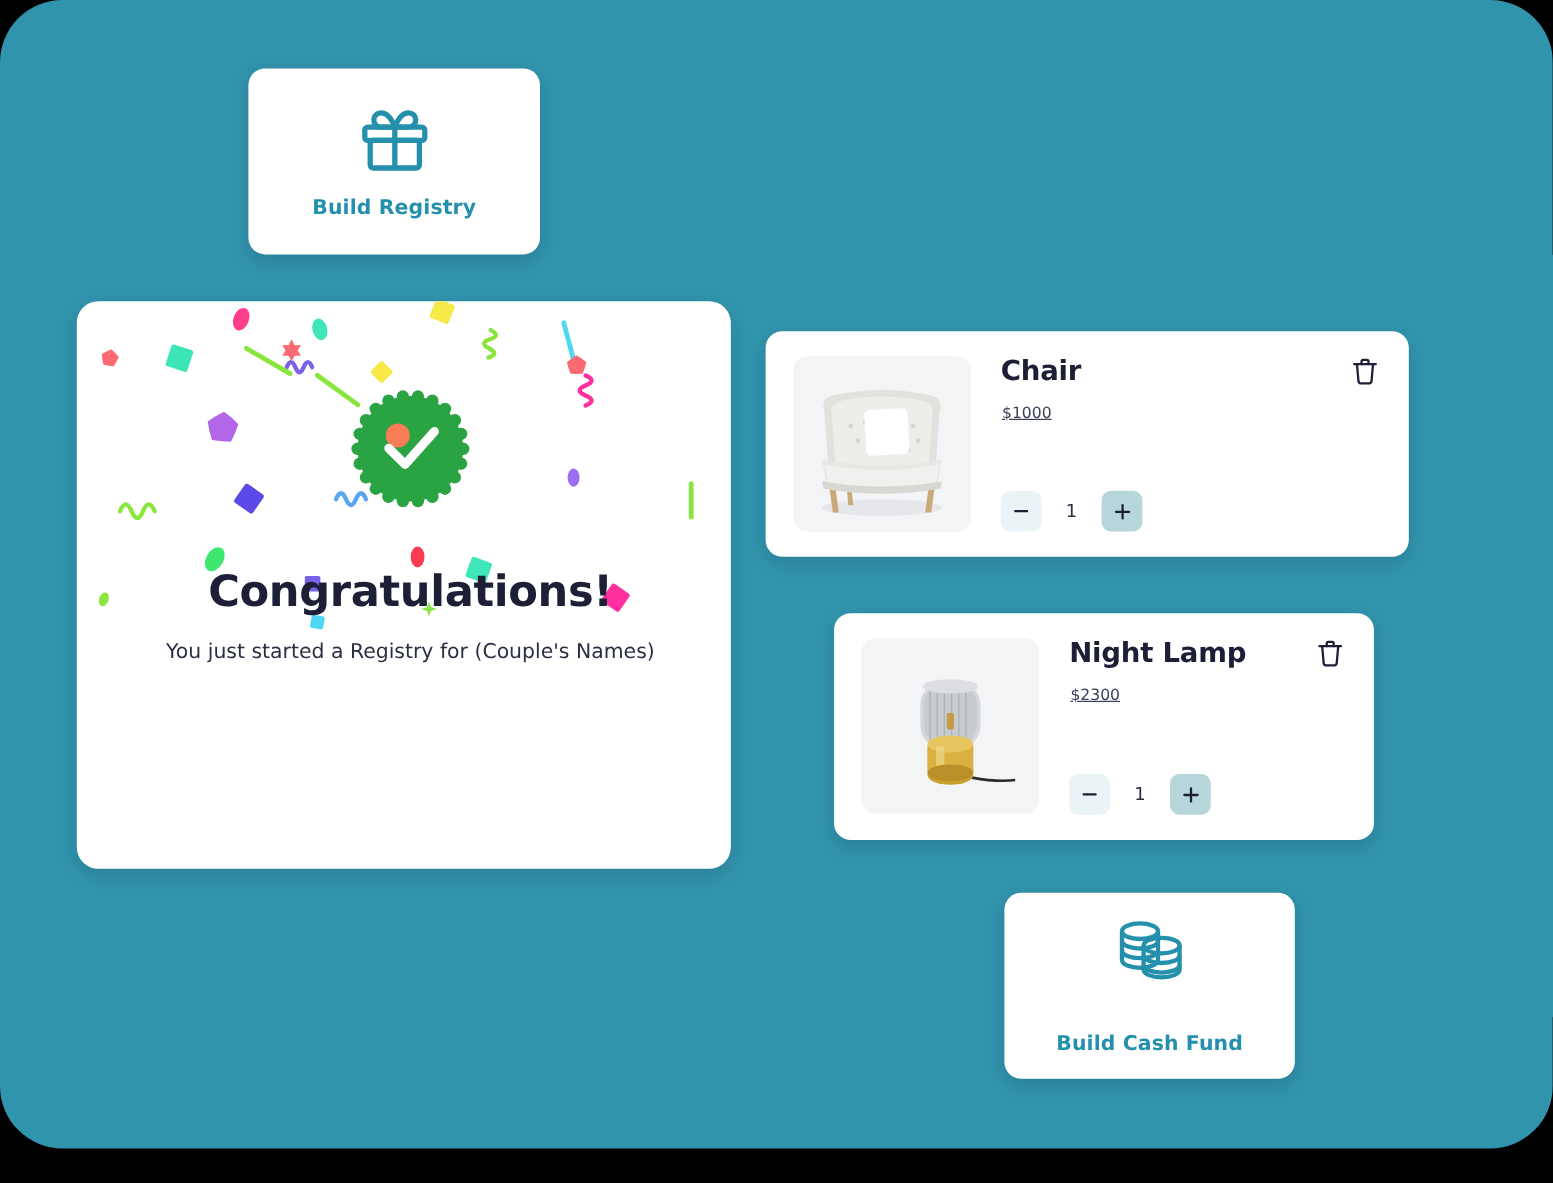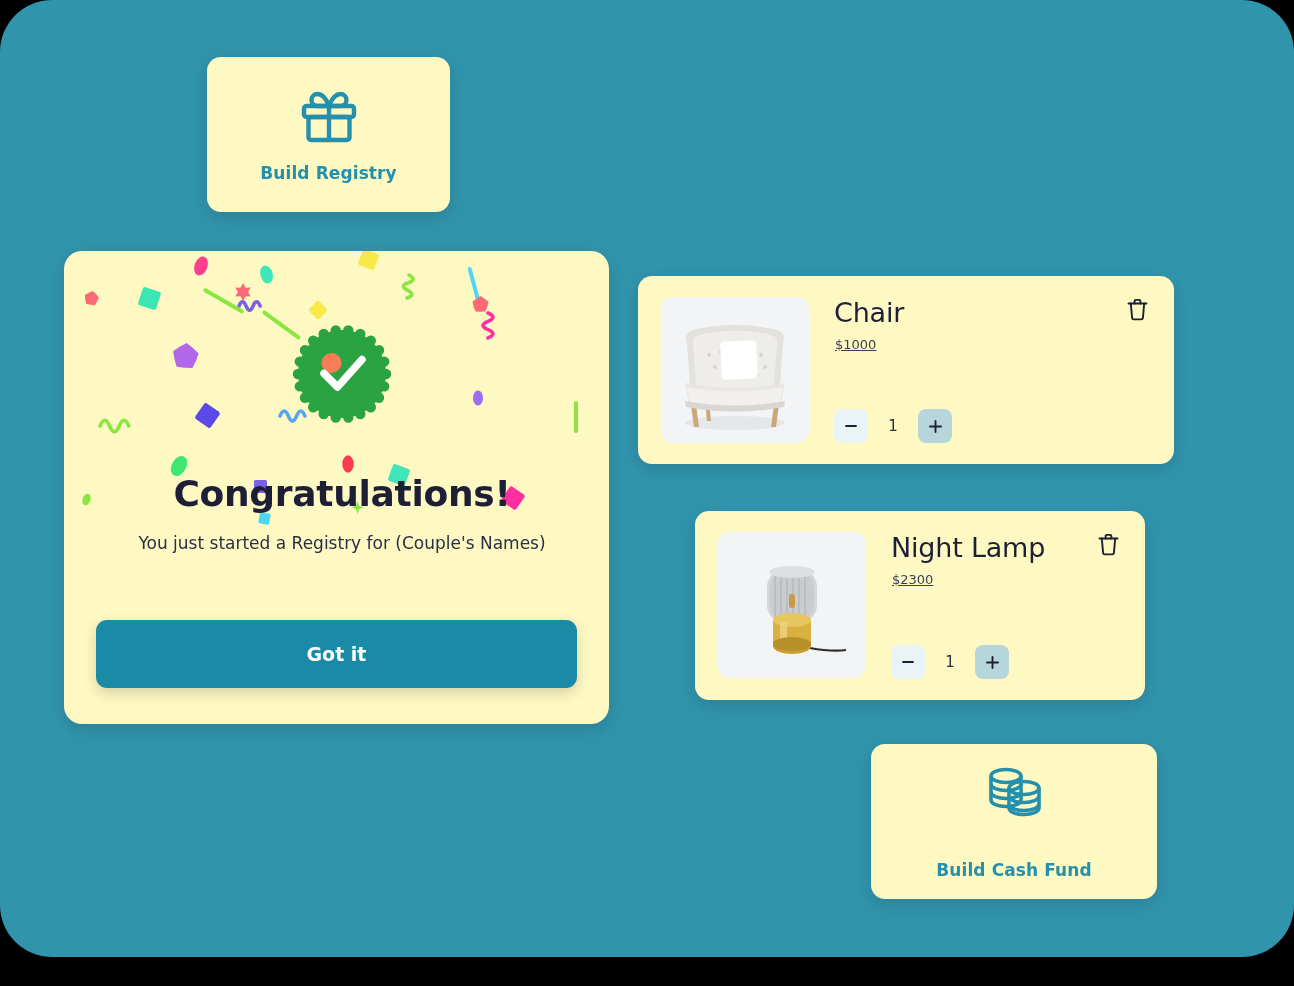--- a/index.html
+++ b/index.html
@@ -24,21 +24,21 @@
     left: 0; top: 0;
     width: 1294px;
     height: 957px;
     background: #3194ad;
     border-radius: 52px;
   }
 
   
   .card {
     position: absolute;
-    background: #fef9c3;
+    background: #ffffff;
     border-radius: 14px;
     box-shadow: 0 5px 16px rgba(0,0,0,0.14);
   }
 
   
   .tile {
     display: flex;
     flex-direction: column;
     align-items: center;
     justify-content: center;
@@ -47,21 +47,21 @@
   .tile-label {
     margin-top: 16px;
     color: #2490ac;
     font-family: "DejaVu Sans", sans-serif;
     font-size: 17px;
     font-weight: bold;
     letter-spacing: .1px;
   }
 
   #tile-registry { left: 207px; top: 57px; width: 243px; height: 155px; }
-  #tile-cash     { left: 871px; top: 744px; width: 286px; height: 155px; gap: 20px; }
+  #tile-cash     { left: 837px; top: 744px; width: 242px; height: 155px; gap: 20px; }
 
   
   #congrats-card {
     left: 64px; top: 251px;
     width: 545px; height: 473px;
     border-radius: 18px;
     overflow: hidden;
     padding-left: 11px;
   }
   #confetti-layer {
@@ -124,22 +124,22 @@
     position: absolute;
     left: 23px; top: 21px;
     width: 148px; height: 146px;
     border-radius: 12px;
     background: #f3f4f6;
     overflow: hidden;
   }
   .product-name {
     position: absolute;
     left: 196px; top: 21px;
-    font-size: 27px;
-    font-weight: normal;
+    font-size: 23px;
+    font-weight: bold;
     color: #1c1f36;
     letter-spacing: -.2px;
   }
   .product-price {
     position: absolute;
     left: 197px; top: 61px;
     font-size: 13px;
     color: #3a3f55;
     text-decoration: underline;
   }
@@ -260,21 +260,20 @@
           <circle cx="51" cy="51" r="40" fill="#2aa342"></circle>
           <circle cx="40.5" cy="40" r="10" fill="#f87d56"></circle>
           <path d="M33 50.5 L46.5 64 L71 36.5" stroke="#ffffff" stroke-width="7.5" fill="none" stroke-linecap="round" stroke-linejoin="round"></path>
         </svg>
       </div>
 
       <div id="congrats-title">Congratulations!</div>
       <div class="congrats-sub">You just started a Registry for (Couple's Names)</div>
     </div>
 
-    <button id="got-it-button">Got it</button>
   </div>
 
   <div id="product-chair" class="card product-card">
     <div class="product-thumb">
       <svg width="148" height="146" viewBox="0 0 148 146">
         <rect width="148" height="146" fill="#f3f4f6"></rect>
         <ellipse cx="74" cy="126" rx="50" ry="7" fill="#e6e7ea"></ellipse>
         <path d="M30 108 L33 130 L38 130 L35 108Z" fill="#c9a979"></path>
         <path d="M118 108 L115 130 L110 130 L113 108Z" fill="#c9a979"></path>
         <path d="M44 104 L46 124 L50 124 L48 104Z" fill="#c9a979"></path>

